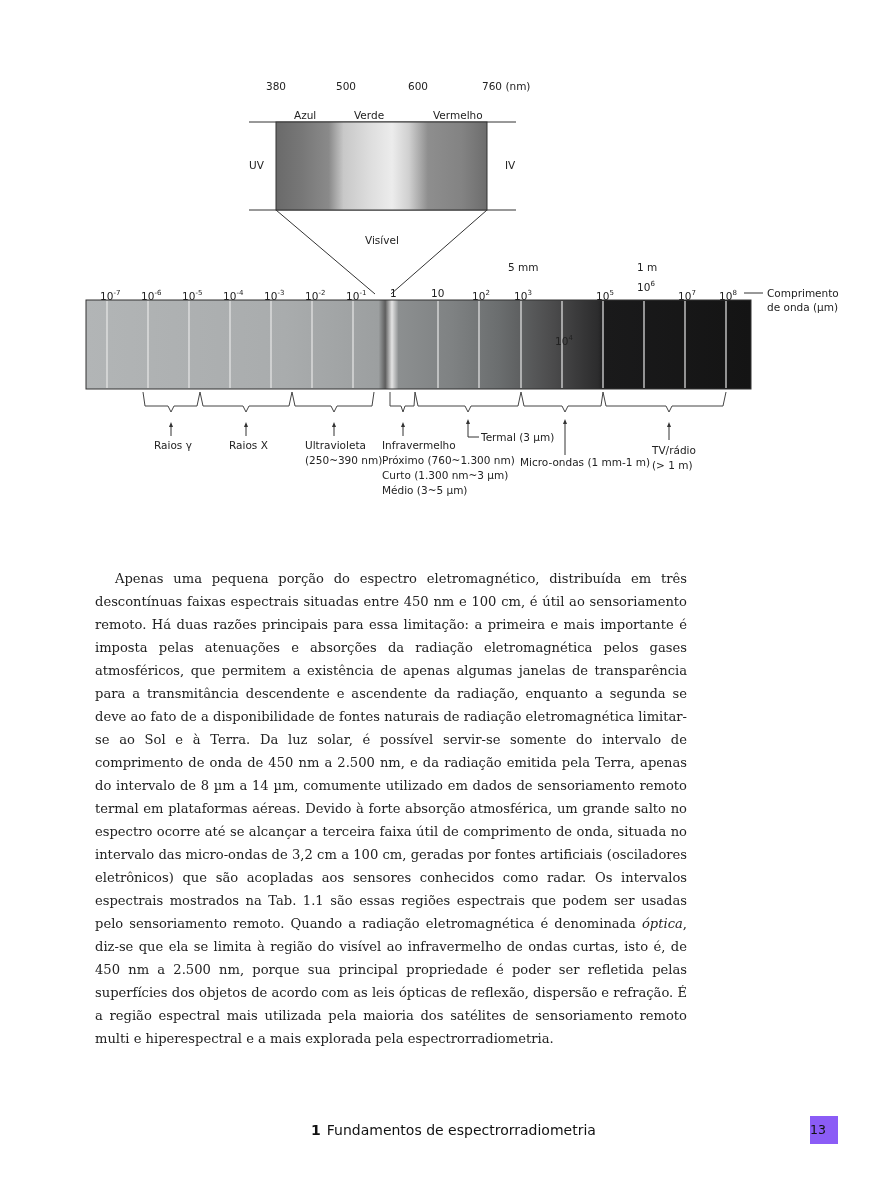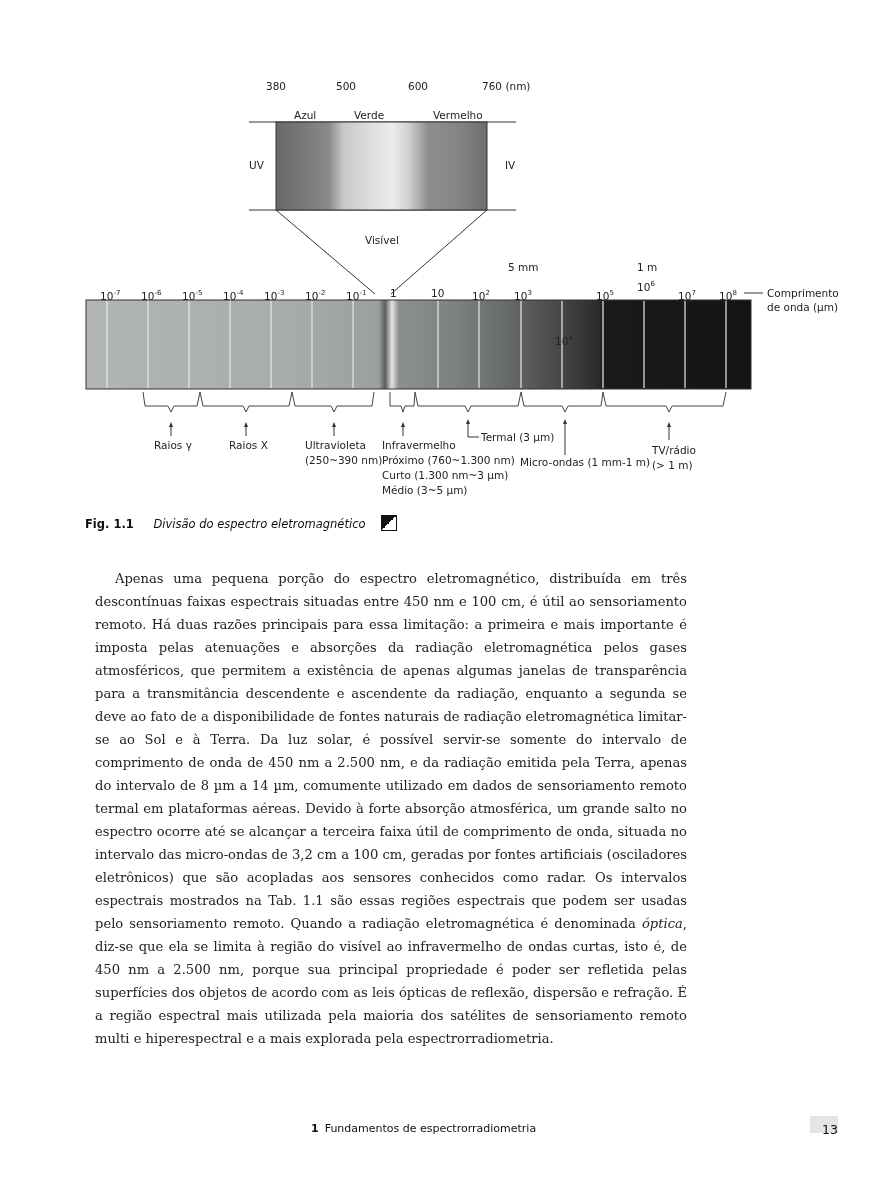--- a/index.html
+++ b/index.html
@@ -9,23 +9,23 @@
   .fig svg { position: absolute; left: 0; top: 0; }
   .lbl { position: absolute; font-family: "DejaVu Sans", sans-serif; font-size: 10.5px; color: #222; white-space: nowrap; line-height: 15px; }
   .caption { position: absolute; left: 85px; top: 515px; font-family: "DejaVu Sans", sans-serif; font-size: 11.5px; color: #111; }
   .caption .num { font-weight: bold; margin-right: 16px; }
   .caption .title { font-style: italic; }
   .caption .badge { display: inline-block; width: 16px; height: 16px; margin-left: 12px; vertical-align: -3px; border: 1.5px solid #111; box-sizing: border-box; background: linear-gradient(to bottom right, #111 50%, #fff 50%); }
   .body-text { position: absolute; left: 86px; top: 558px; width: 610px; font-family: "DejaVu Serif", serif; font-size: 13.1px; line-height: 23px; color: #222; text-align: justify; }
   .body-text p { margin: 9px; text-indent: 20px; }
   .body-text em { font-style: italic; }
   .footer { position: absolute; top: 1120px; left: 0; width: 890px; height: 24px; }
-  .footer .chap { position: absolute; left: 311px; top: 2px; font-family: "DejaVu Sans", sans-serif; font-size: 11px; color: #111; }
+  .footer .chap { position: absolute; left: 311px; top: 2px; font-family: "DejaVu Sans", sans-serif; font-size: 14px; color: #111; }
   .footer .chap b { font-weight: bold; margin-right: 6px; }
-  .footer .pg { position: absolute; left: 810px; top: -4px; width: 28px; height: 17px; background: #e5e5e5; font-family: "DejaVu Sans", sans-serif; font-size: 12.5px; color: #111; text-align: right; line-height: 28px; }
+  .footer .pg { position: absolute; left: 810px; top: -4px; width: 28px; height: 28px; background: #8b5cf6; font-family: "DejaVu Sans", sans-serif; font-size: 12.5px; color: #111; text-align: left; line-height: 28px; }
 </style>
 </head>
 <body>
 
 <div class="page">
 
   <div class="fig">
     <svg width="890" height="510">
       <defs>
         <linearGradient id="visGrad" x1="0" x2="1" y1="0" y2="0">
@@ -159,25 +159,20 @@
     <span class="lbl" style="left:382px;top:438px;">Infravermelho</span>
     <span class="lbl" style="left:382px;top:453px;">Próximo (760~1.300 nm)</span>
     <span class="lbl" style="left:382px;top:468px;">Curto (1.300 nm~3 µm)</span>
     <span class="lbl" style="left:382px;top:483px;">Médio (3~5 µm)</span>
     <span class="lbl" style="left:481px;top:430px;">Termal (3 µm)</span>
     <span class="lbl" style="left:520px;top:455px;">Micro-ondas (1 mm-1 m)</span>
     <span class="lbl" style="left:652px;top:443px;">TV/rádio</span>
     <span class="lbl" style="left:652px;top:458px;">(&gt; 1 m)</span>
   </div>
 
-  <div class="caption">
-    <span class="num">Fig. 1.1</span>
-    <span class="title">Divisão do espectro eletromagnético</span>
-    <span class="badge"></span>
-  </div>
 
   <div class="body-text">
     <p><span>Apenas uma pequena porção do espectro eletromagnético, distribuída em três descontínuas faixas espectrais situadas entre 450 nm e 100 cm, é útil ao sensoriamento remoto. Há duas razões principais para essa limitação: a primeira e mais importante é imposta pelas atenuações e absorções da radiação eletromagnética pelos gases atmosféricos, que permitem a existência de apenas algumas janelas de transparência para a transmitância descendente e ascendente da radiação, enquanto a segunda se deve ao fato de a disponibilidade de fontes naturais de radiação eletromagnética limitar-se ao Sol e à Terra. Da luz solar, é possível servir-se somente do intervalo de comprimento de onda de 450 nm a 2.500 nm, e da radiação emitida pela Terra, apenas do intervalo de 8 µm a 14 µm, comumente utilizado em dados de sensoriamento remoto termal em plataformas aéreas. Devido à forte absorção atmosférica, um grande salto no espectro ocorre até se alcançar a terceira faixa útil de comprimento de onda, situada no intervalo das micro-ondas de 3,2 cm a 100 cm, geradas por fontes artificiais (osciladores eletrônicos) que são acopladas aos sensores conhecidos como radar. Os intervalos espectrais mostrados na Tab. 1.1 são essas regiões espectrais que podem ser usadas pelo sensoriamento remoto. Quando a radiação eletromagnética é denominada </span><em>óptica</em><span>, diz-se que ela se limita à região do visível ao infravermelho de ondas curtas, isto é, de 450 nm a 2.500 nm, porque sua principal propriedade é poder ser refletida pelas superfícies dos objetos de acordo com as leis ópticas de reflexão, dispersão e refração. É a região espectral mais utilizada pela maioria dos satélites de sensoriamento remoto multi e hiperespectral e a mais explorada pela espectrorradiometria.</span></p>
   </div>
 
   <div class="footer">
     <span class="chap"><b>1</b><span>Fundamentos de espectrorradiometria</span></span>
     <span class="pg">13</span>
   </div>
 </div>

